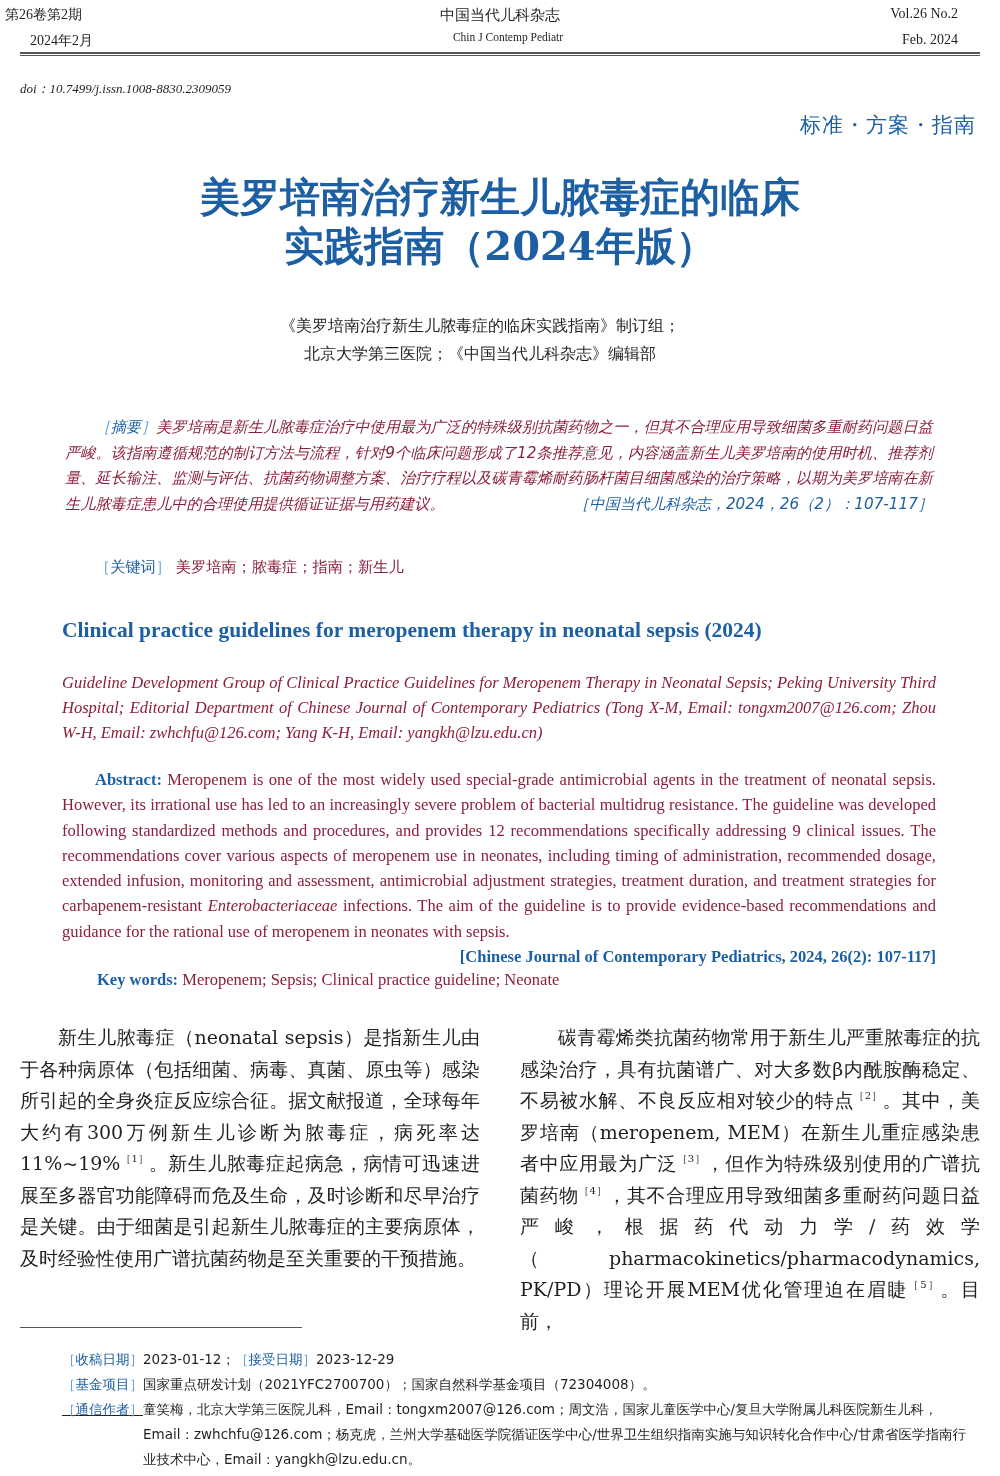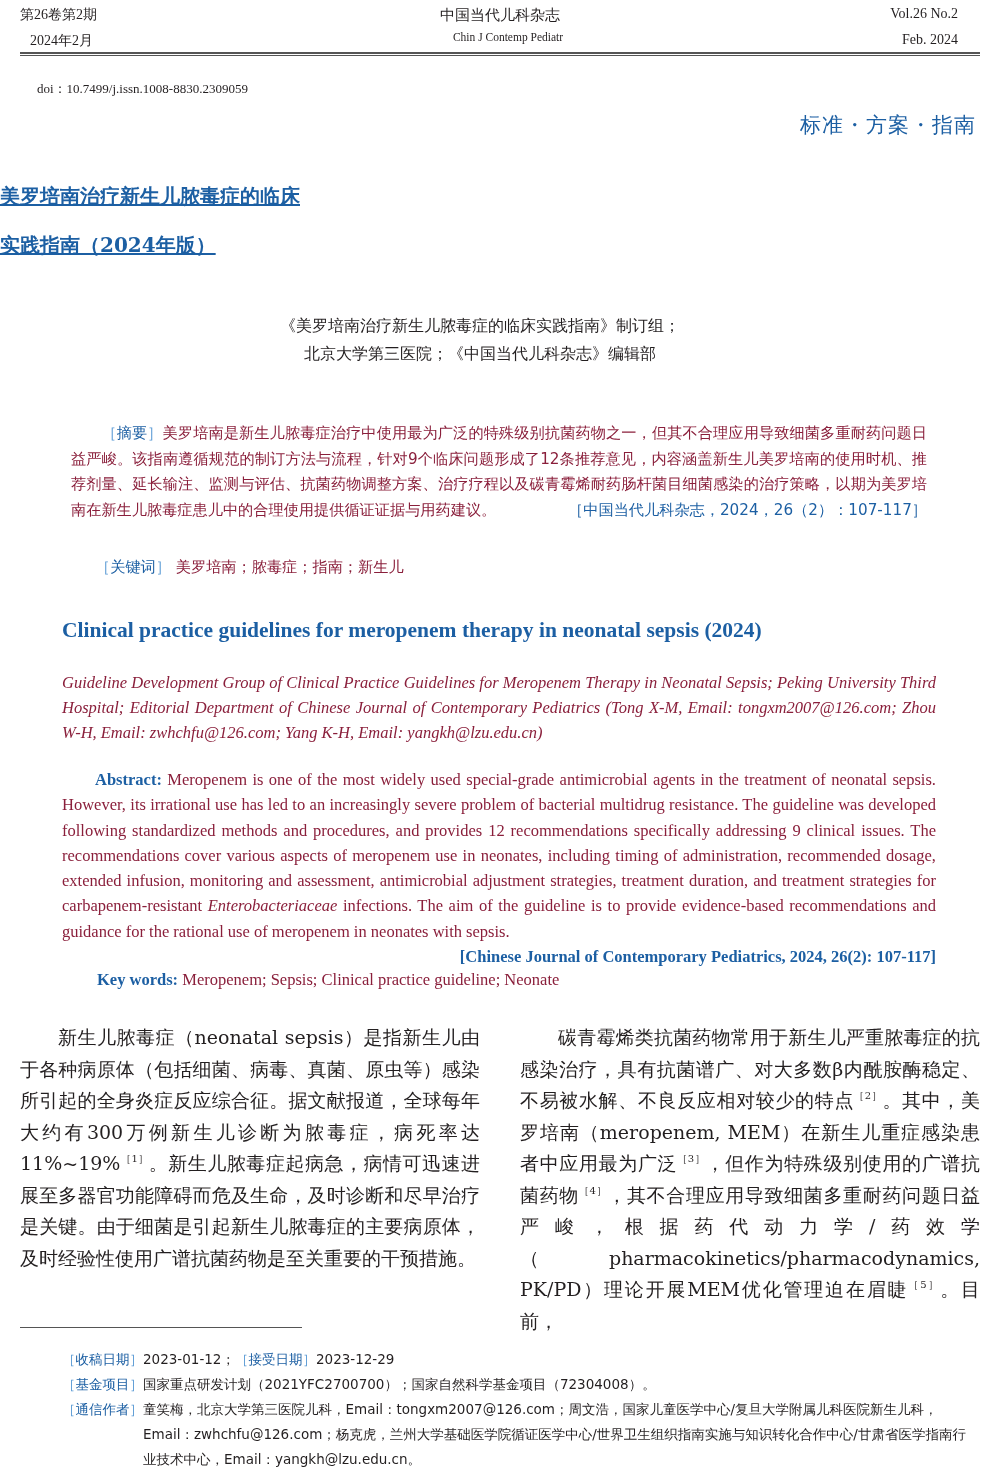--- a/index.html
+++ b/index.html
@@ -4,35 +4,35 @@
 <style>
   html, body { margin: 0; padding: 0; background: #ffffff; }
   body { width: 1000px; height: 1476px; position: relative; overflow: hidden;
          font-family: "DejaVu Serif", "Liberation Serif", serif; color: #231f20; }
   .abs { position: absolute; }
 
   
   .hdr { font-size: 14px; color: #231f20; font-family: "Liberation Serif", serif; }
   .hdr-rule { position: absolute; left: 20px; width: 960px; top: 52px; height: 4px;
               border-top: 2px solid #555; border-bottom: 1px solid #555; box-sizing: border-box; }
-  .doi { left: 37px; top: 80px; font-size: 13px; font-family: "Liberation Serif", serif; }
+  .doi { left: 20px; top: 80px; font-size: 13px; font-family: "Liberation Serif", serif; font-style: italic; }
 
   .column-tag { right: 24px; top: 111px; font-size: 21px; color: #1c5fa3;
                 font-family: "DejaVu Sans", sans-serif; letter-spacing: 1px; }
 
-  .title-cn { left: 0; width: 1000px; top: 172px; color: #1c5fa3;
-              font-size: 20px; font-weight: bold; line-height: 49px;
-              font-family: "DejaVu Serif", serif; text-decoration: underline; }
+  .title-cn { left: 0; width: 1000px; top: 172px; text-align: center; color: #1c5fa3;
+              font-size: 40px; font-weight: bold; line-height: 49px;
+              font-family: "DejaVu Serif", serif; }
 
   .authors-cn { left: 0; width: 960px; top: 312px; text-align: center; font-size: 16px;
                 line-height: 28px; color: #231f20; font-family: "DejaVu Serif", serif; }
 
   .abs-cn { left: 62px; width: 874px; top: 412px; font-size: 15.2px; line-height: 25.5px;
             color: #8a1f3b; font-family: "DejaVu Sans", sans-serif; text-align: justify; }
-  .abs-cn p { margin: 9px; }
+  .abs-cn p { margin: 3px; font-style: italic; }
   .lbl-br { color: #5b9bd5; }
   .lbl { color: #1c5fa3; }
   .indent { text-indent: 2em; }
   .cite-cn { float: right; color: #1c5fa3; }
 
   .kw-cn { left: 95px; top: 557px; font-size: 15.2px; color: #8a1f3b;
            font-family: "DejaVu Sans", sans-serif; }
 
   .title-en { left: 62px; top: 618px; font-size: 21.5px; font-weight: bold; color: #1c5fa3;
               font-family: "Liberation Serif", serif; }
@@ -62,21 +62,21 @@
   .foot .lbl-b { color: #5b9bd5; }
   .foot .lbl-t { color: #1c5fa3; }
   .foot-1 { top: 1347px; }
   .foot-2 { top: 1372px; }
   .foot-3 { top: 1397px; }
   .hang { display: inline-block; vertical-align: top; width: 830px; }
 </style>
 </head>
 <body>
 
-<div class="abs hdr" style="left:20px; top:6px;">第26卷第2期</div>
+<div class="abs hdr" style="left:5px; top:6px;">第26卷第2期</div>
 <div class="abs hdr" style="left:30px; top:32px;">2024年2月</div>
 <div class="abs hdr" style="left:0; width:1000px; top:6px; text-align:center; font-size:15px; font-family:'DejaVu Serif', serif;">中国当代儿科杂志</div>
 <div class="abs hdr" style="left:8px; width:1000px; top:31px; text-align:center; font-size:11.5px;">Chin J Contemp Pediatr</div>
 <div class="abs hdr" style="right:42px; top:6px;">Vol.26 No.2</div>
 <div class="abs hdr" style="right:42px; top:32px;">Feb. 2024</div>
 <div class="hdr-rule"></div>
 
 <div class="abs doi">doi：10.7499/j.issn.1008-8830.2309059</div>
 
 <div class="abs column-tag">标准・方案・指南</div>
@@ -137,14 +137,14 @@
 
 <div class="abs foot foot-1">
   <span class="lbl-b">［</span><span class="lbl-t">收稿日期</span><span class="lbl-b">］</span><span>2023-01-12；</span><span class="lbl-b">［</span><span class="lbl-t">接受日期</span><span class="lbl-b">］</span><span>2023-12-29</span>
 </div>
 
 <div class="abs foot foot-2">
   <span class="lbl-b">［</span><span class="lbl-t">基金项目</span><span class="lbl-b">］</span><span>国家重点研发计划（2021YFC2700700）；国家自然科学基金项目（72304008）。</span>
 </div>
 
 <div class="abs foot foot-3">
-  <span style="display:inline-block; vertical-align:top;"><span class="lbl-b">［</span><span class="lbl-t">通信作者</span><span class="lbl-b">］</span></span><span class="hang">童笑梅，北京大学第三医院儿科，Email：tongxm2007@126.com；周文浩，国家儿童医学中心/复旦大学附属儿科医院新生儿科，Email：zwhchfu@126.com；杨克虎，兰州大学基础医学院循证医学中心/世界卫生组织指南实施与知识转化合作中心/甘肃省医学指南行业技术中心，Email：yangkh@lzu.edu.cn。</span>
+  <span style="display:inline-block; vertical-align:top;text-decoration:underline;"><span class="lbl-b">［</span><span class="lbl-t">通信作者</span><span class="lbl-b">］</span></span><span class="hang">童笑梅，北京大学第三医院儿科，Email：tongxm2007@126.com；周文浩，国家儿童医学中心/复旦大学附属儿科医院新生儿科，Email：zwhchfu@126.com；杨克虎，兰州大学基础医学院循证医学中心/世界卫生组织指南实施与知识转化合作中心/甘肃省医学指南行业技术中心，Email：yangkh@lzu.edu.cn。</span>
 </div>
 
 </body></html>

